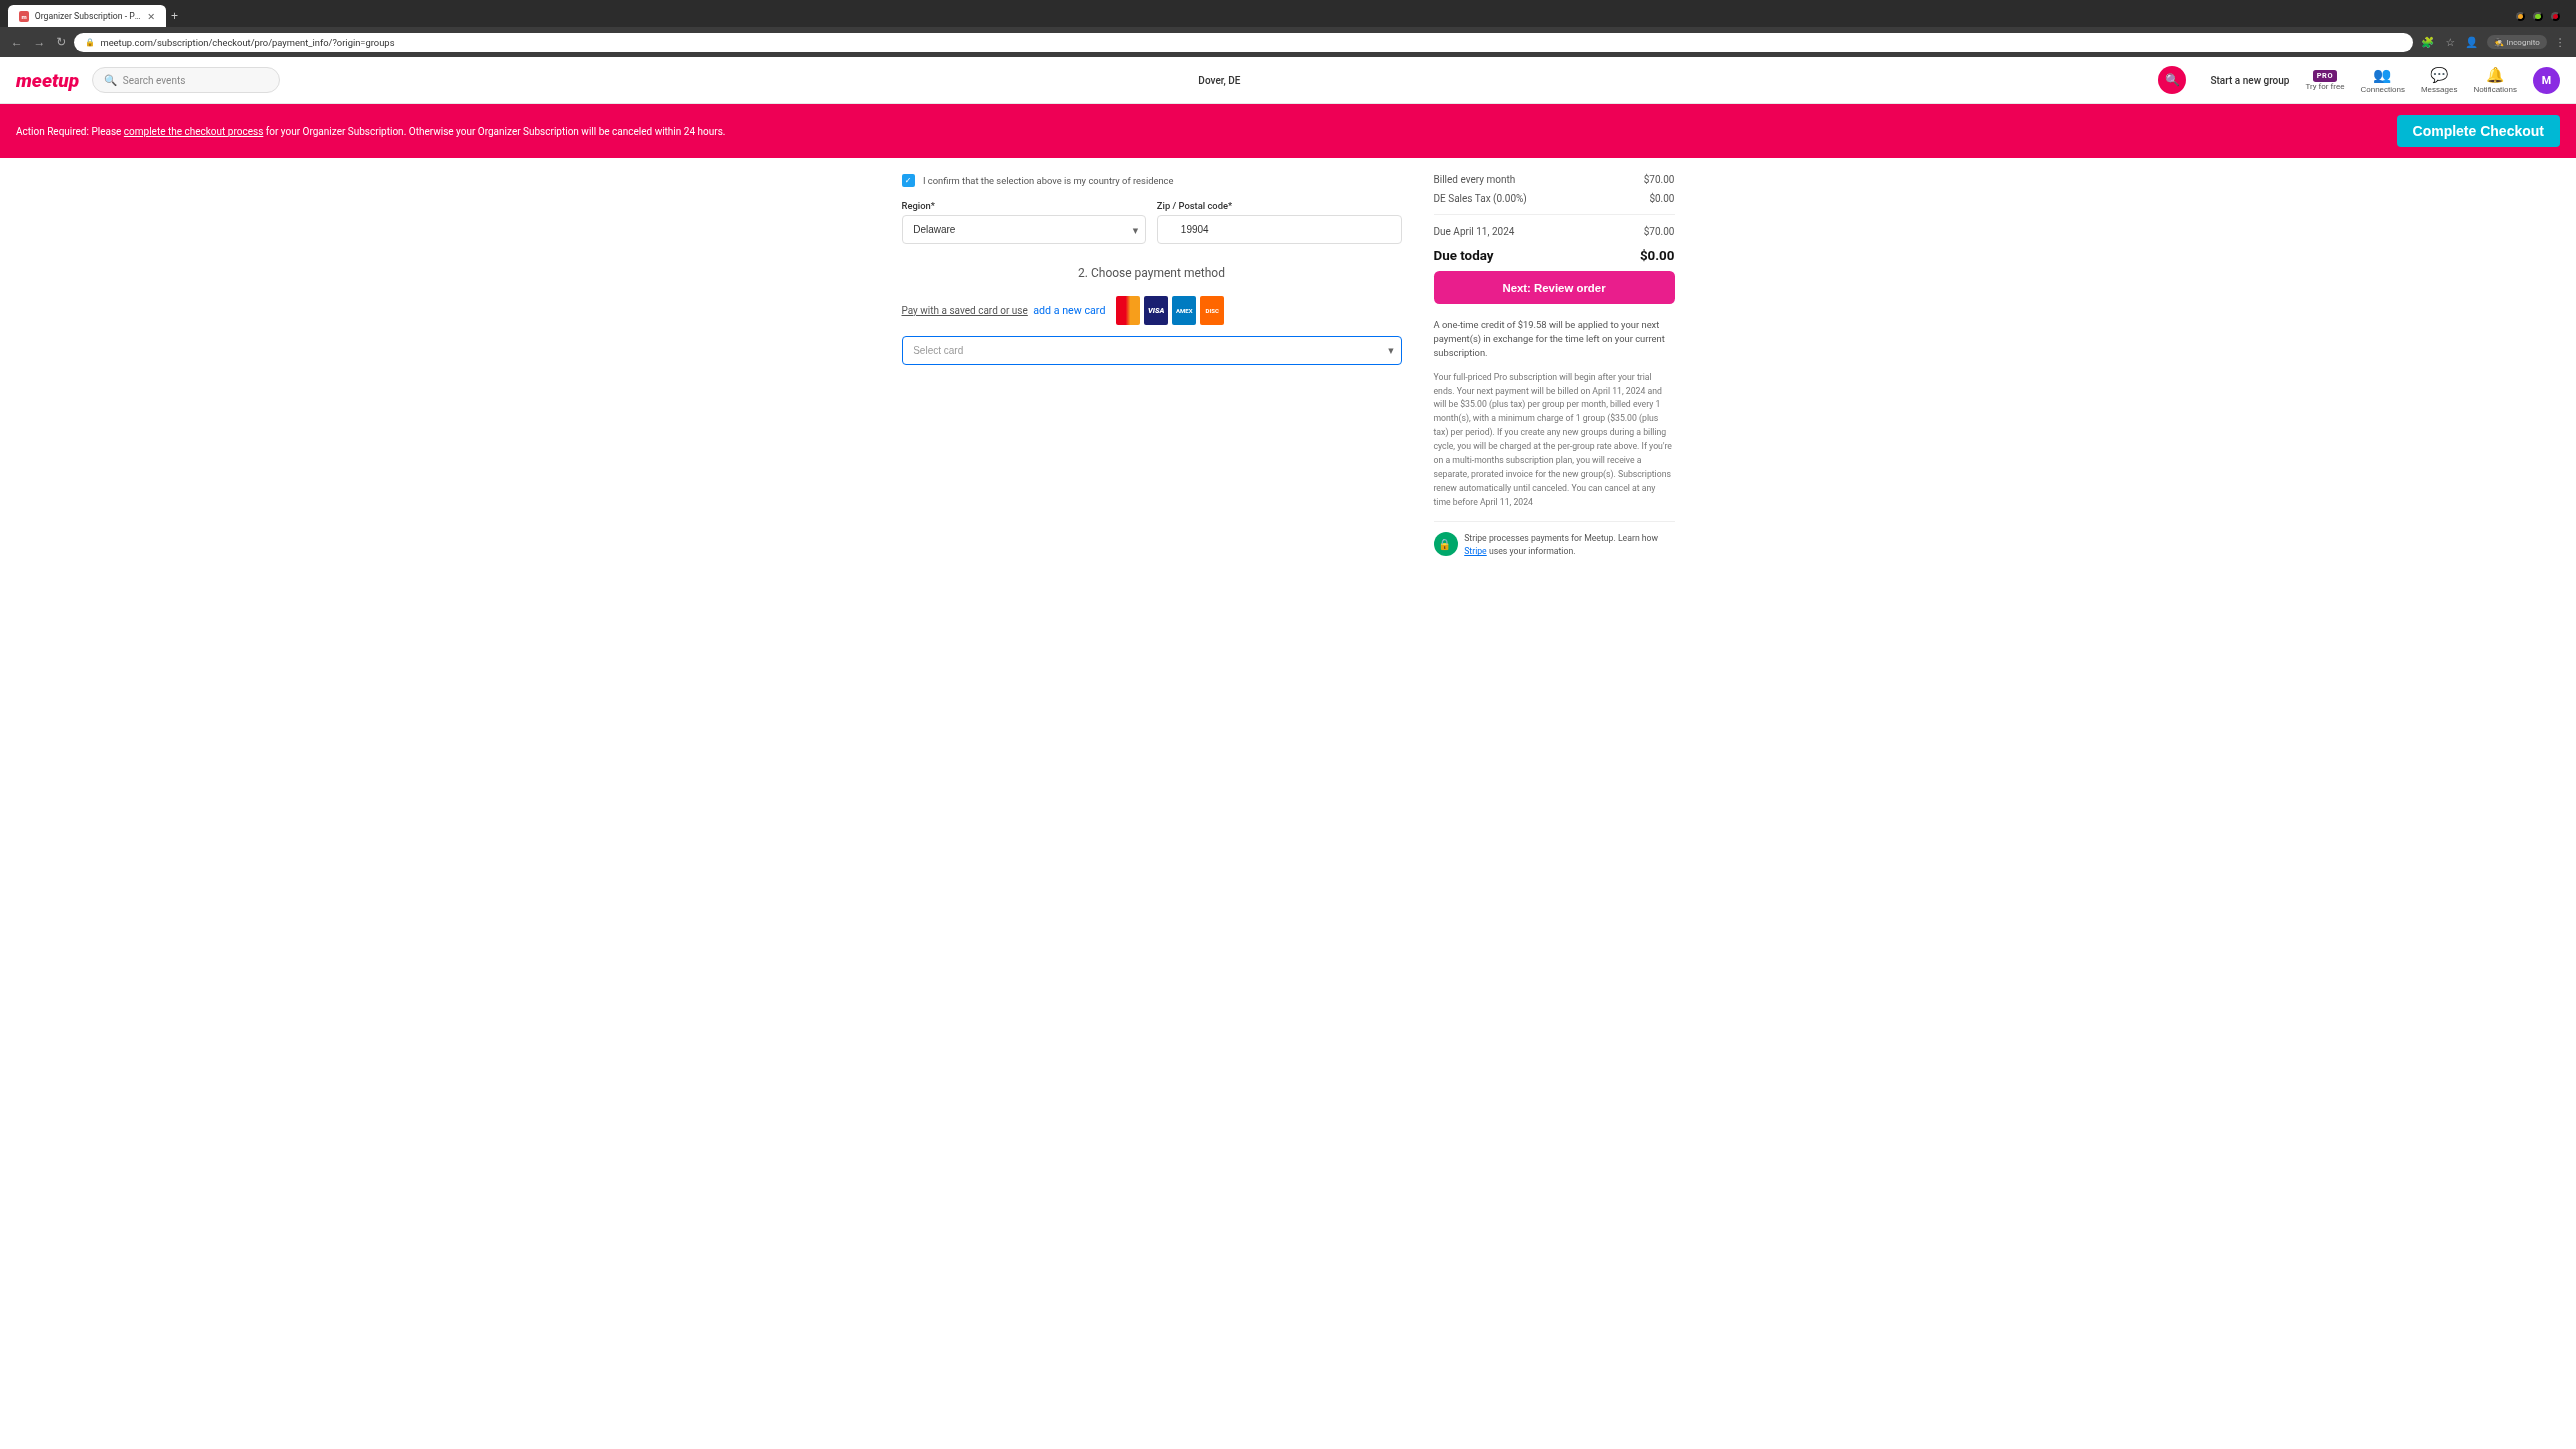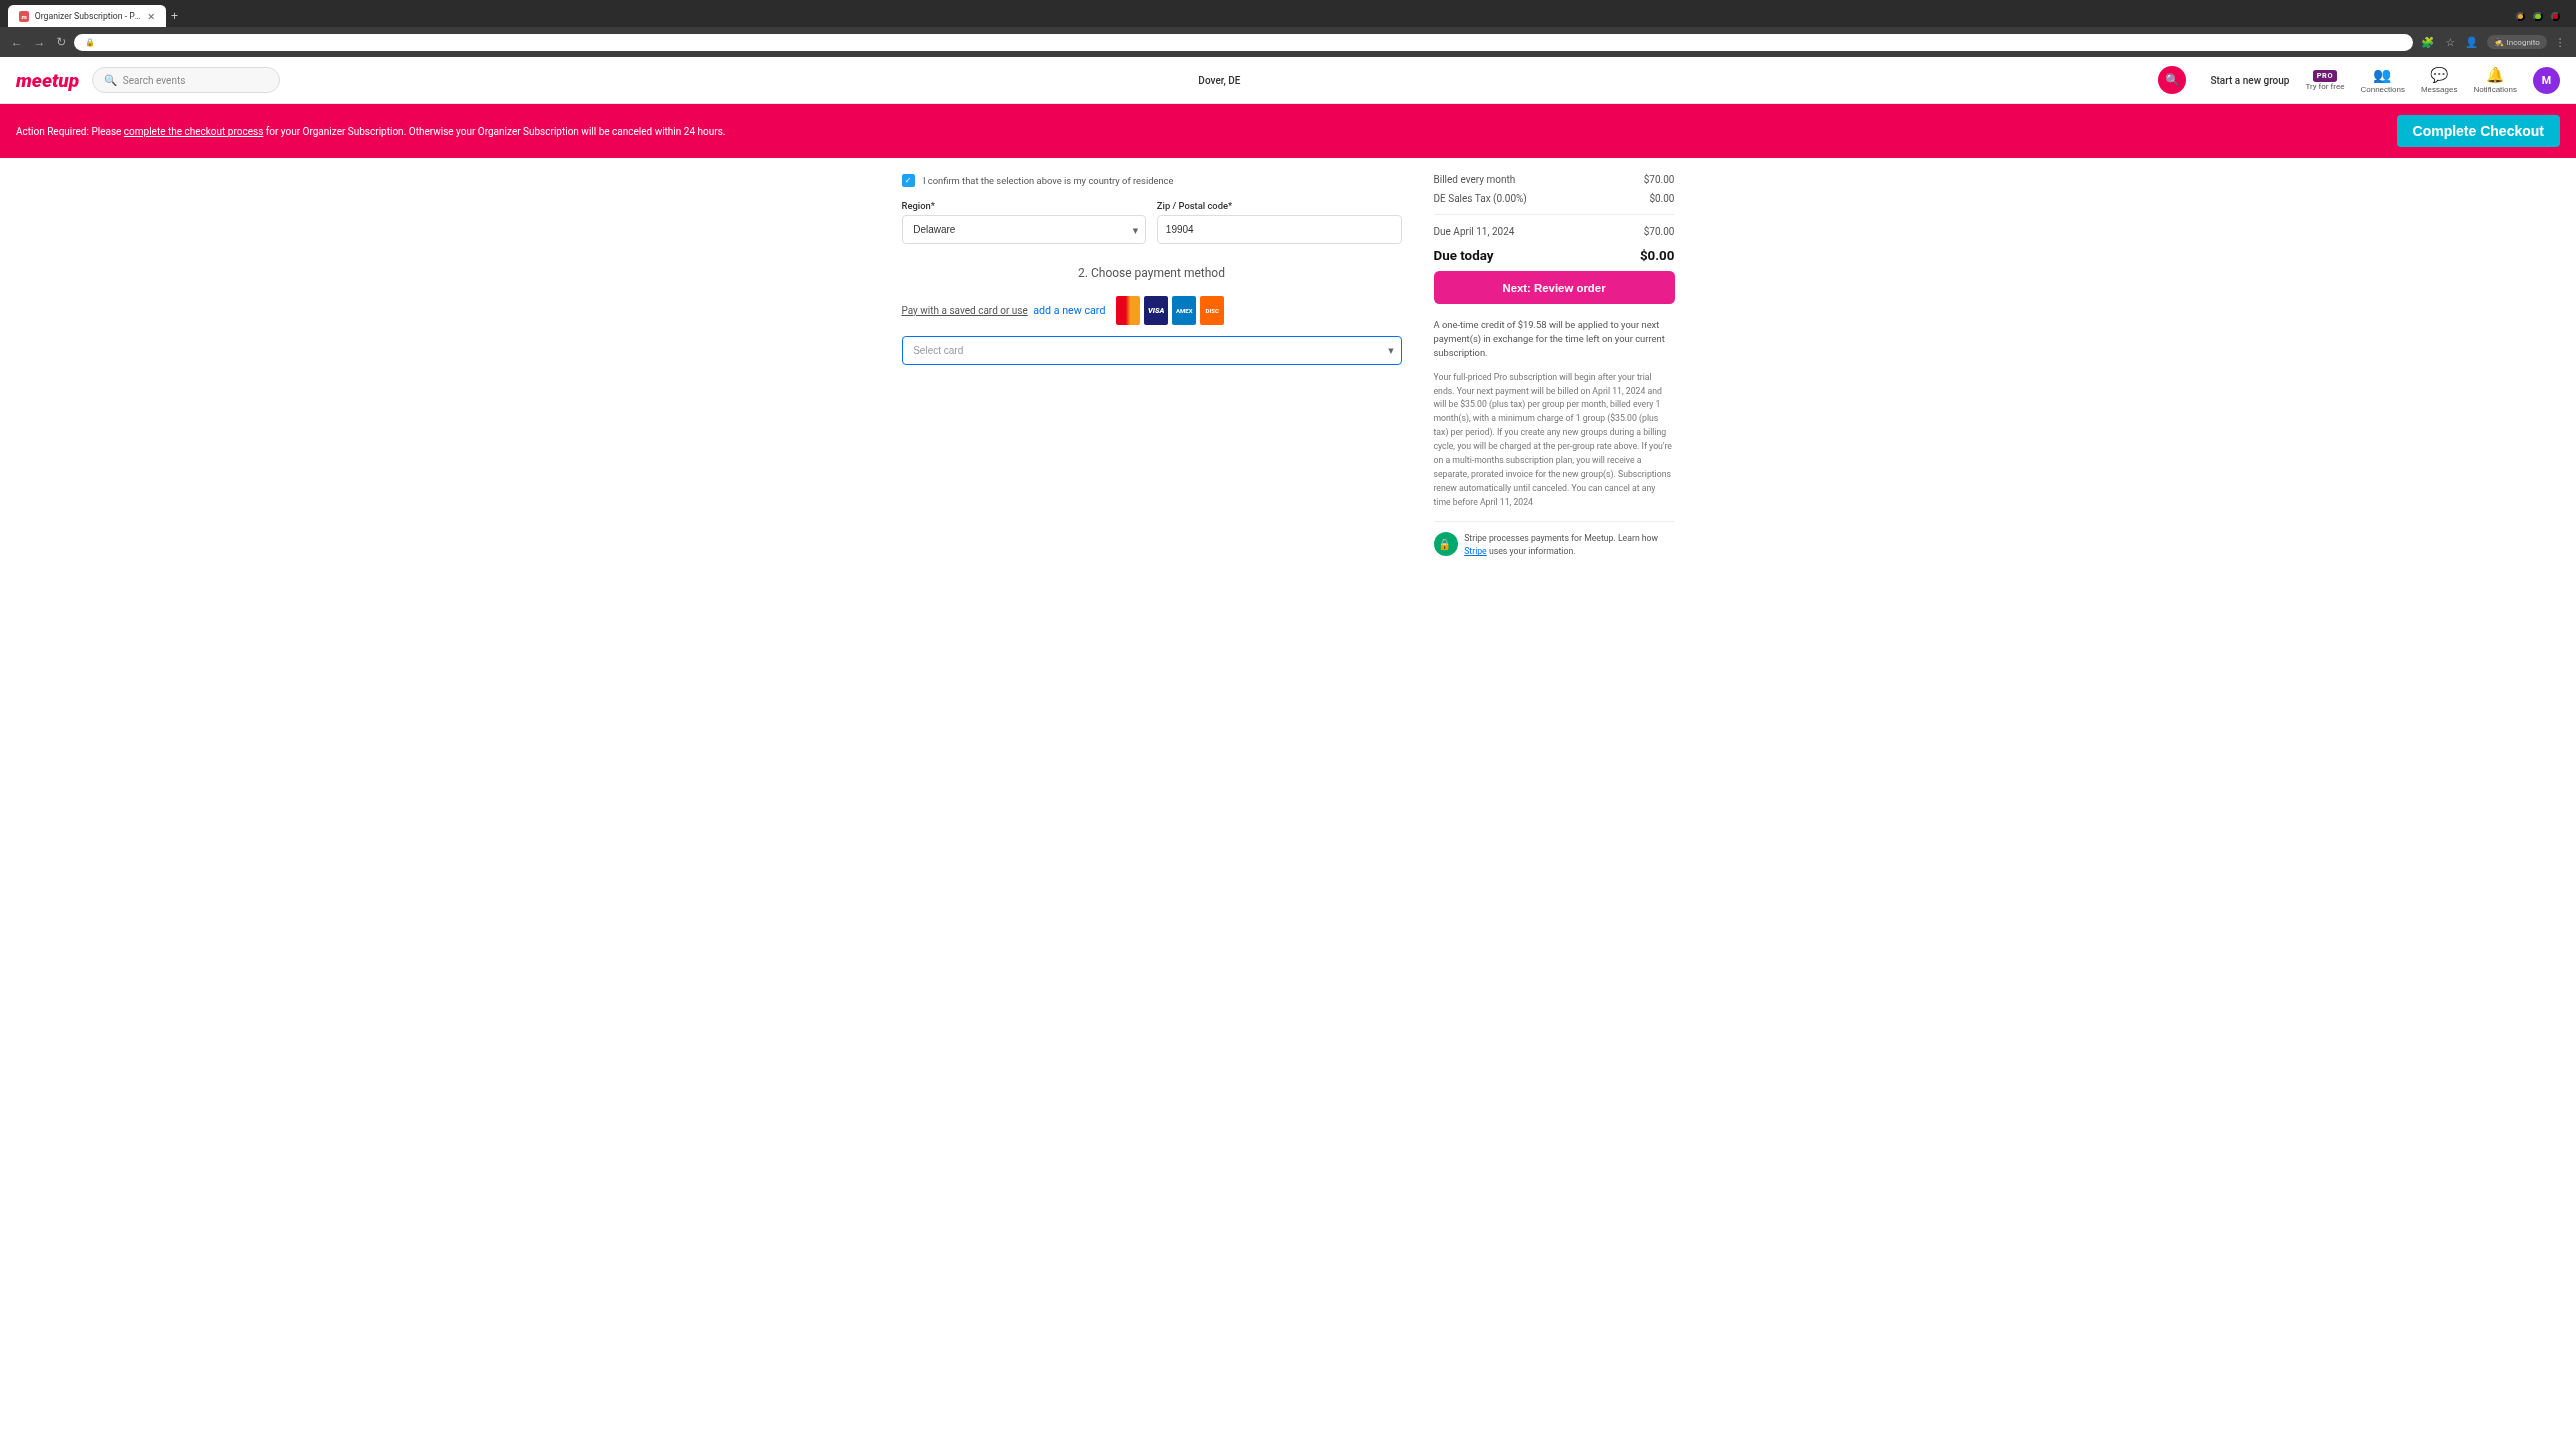--- a/index.html
+++ b/index.html
@@ -60,21 +60,21 @@
 
     
     .checkbox-row { display: flex; align-items: center; gap: 8px; margin-bottom: 13.4px; color: #555; font-size: 9.4px; }
     .checkbox-checked { width: 13.4px; height: 13.4px; background: #1da1f2; border-radius: 2px; display: flex; align-items: center; justify-content: center; color: white; font-size: 8px; flex-shrink: 0; }
     .form-row { display: flex; gap: 10.7px; margin-bottom: 13.4px; }
     .form-group { flex: 1; }
     .form-label { font-size: 9.4px; color: #333; margin-bottom: 4px; display: block; font-weight: 500; }
     .form-select { width: 100%; padding: 8px 10.7px; border: 0.7px solid #ddd; border-radius: 4px; font-size: 10px; color: #333; background: #fff; appearance: none; cursor: pointer; display: flex; align-items: center; justify-content: space-between; }
     .select-wrapper { position: relative; }
     .select-wrapper::after { content: '▾'; position: absolute; right: 8px; top: 50%; transform: translateY(-50%); color: #666; pointer-events: none; }
-    .form-input { width: 100%; padding: 8px 8px; border: 0.7px solid #ddd; border-radius: 4px; font-size: 10px; color: #333; }
+    .form-input { width: 100%; padding: 8px 23px; border: 0.7px solid #ddd; border-radius: 4px; font-size: 10px; color: #333; }
 
     .step-heading { text-align: center; font-size: 12px; color: #555; margin: 21.5px 0 16px; font-weight: 400; }
 
     .payment-row { display: flex; align-items: center; gap: 5.4px; margin-bottom: 10.7px; }
     .payment-text { font-size: 10px; color: #555; text-decoration: underline; }
     .payment-link { color: #0070f3; text-decoration: none; }
     .card-icons { display: flex; gap: 4px; margin-left: 5.4px; }
     .card-icon { width: 24px; height: 29px; border-radius: 2px; display: flex; align-items: center; justify-content: center; font-size: 6.7px; font-weight: bold; }
     .card-mastercard { background: linear-gradient(to right, #eb001b 40%, #f79e1b 60%); }
     .card-visa { background: #1a1f71; color: white; font-size: 7.4px; font-weight: 900; font-style: italic; }
@@ -122,20 +122,21 @@
         <button class="win-ctrl close">✕</button>
       </div>
     </div>
   </div>
   <div class="browser-nav">
     <button class="nav-btn">←</button>
     <button class="nav-btn">→</button>
     <button class="nav-btn">↻</button>
     <div class="address-bar">
       <span class="lock-icon">🔒</span>
+      <span class="address-text">meetup.com/subscription/checkout/pro/payment_info/?origin=groups</span>
     </div>
     <div class="nav-actions">
       <button class="nav-action-btn">🧩</button>
       <button class="nav-action-btn">☆</button>
       <button class="nav-action-btn">👤</button>
       <div class="incognito-badge">
         <span>🕵️</span>
         <span>Incognito</span>
       </div>
       <button class="nav-action-btn">⋮</button>

